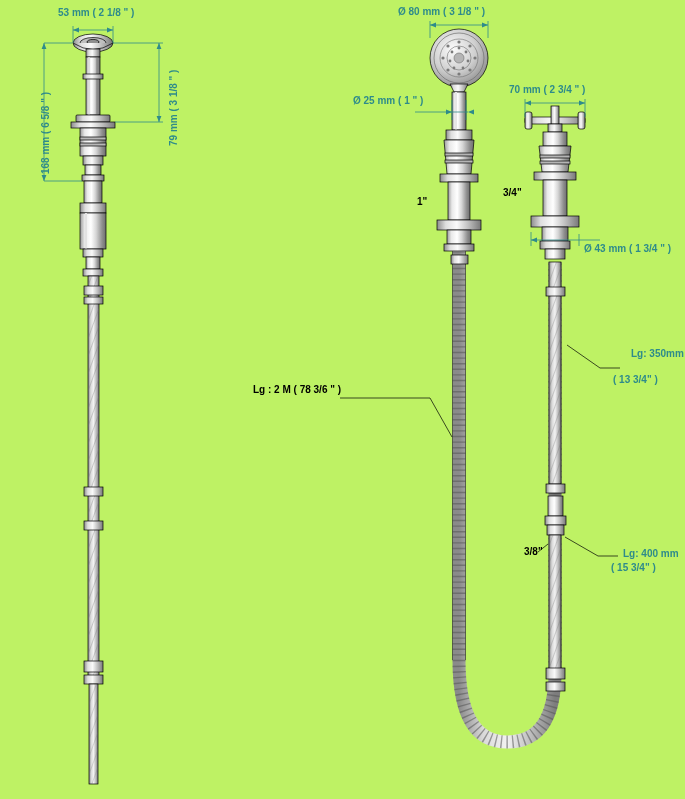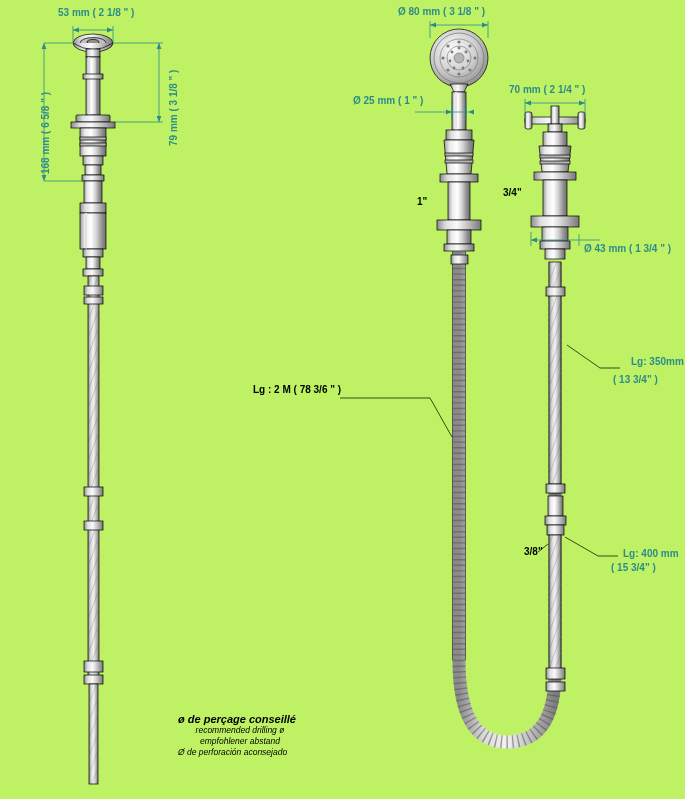--- a/index.html
+++ b/index.html
@@ -286,36 +286,30 @@
   <div class="dim" style="left:58px; top:7px;">53 mm  ( 2 1/8 " )</div>
 
   <div class="dim vert" style="left:40px; top:174px;">168 mm  ( 6 5/8 " )</div>
 
   <div class="dim vert" style="left:168px; top:146px;">79 mm  ( 3 1/8 " )</div>
 
   <div class="dim" style="left:398px; top:6px;">Ø  80 mm  ( 3 1/8 " )</div>
 
   <div class="dim" style="left:353px; top:95px;text-align:right;">Ø  25 mm  ( 1 " )</div>
 
-  <div class="dim" style="left:509px; top:84px;">70 mm  ( 2 1/4 " )</div>
+  <div class="dim" style="left:509px; top:84px;">70 mm  ( 2 3/4 " )</div>
 
   <div class="dim" style="left:584px; top:243px;">Ø  43 mm  ( 1 3/4 " )</div>
 
   <div class="lbl" style="left:417px; top:196px;">1"</div>
   <div class="lbl" style="left:503px; top:187px;">3/4"</div>
   <div class="lbl" style="left:524px; top:546px;">3/8"</div>
 
   <div class="lbl" style="left:253px; top:384px;">Lg : 2 M ( 78 3/6 " )</div>
 
-  <div class="lblg" style="left:613px; top:356px;padding-left:18px;">Lg: 350mm</div>
+  <div class="lblg" style="left:613px; top:348px;padding-left:18px;">Lg: 350mm</div>
   <div class="lblg" style="left:613px; top:374px;">( 13 3/4" )</div>
 
   <div class="lblg" style="left:611px; top:548px;padding-left:12px;">Lg: 400 mm</div>
   <div class="lblg" style="left:611px; top:562px;">( 15 3/4" )</div>
 
-  <div class="note" style="left:178px; top:713px;">
-    <span class="t1">ø de perçage conseillé</span>
-    <span class="t2" style="text-align:center; display:block; margin-left:6px;">recommended drilling ø</span>
-    <span class="t2" style="text-align:center; display:block; margin-left:6px;">empfohlener abstand</span>
-    <span class="t2">Ø de perforación aconsejado</span>
-  </div>
 
 </div>
 
 </body></html>

